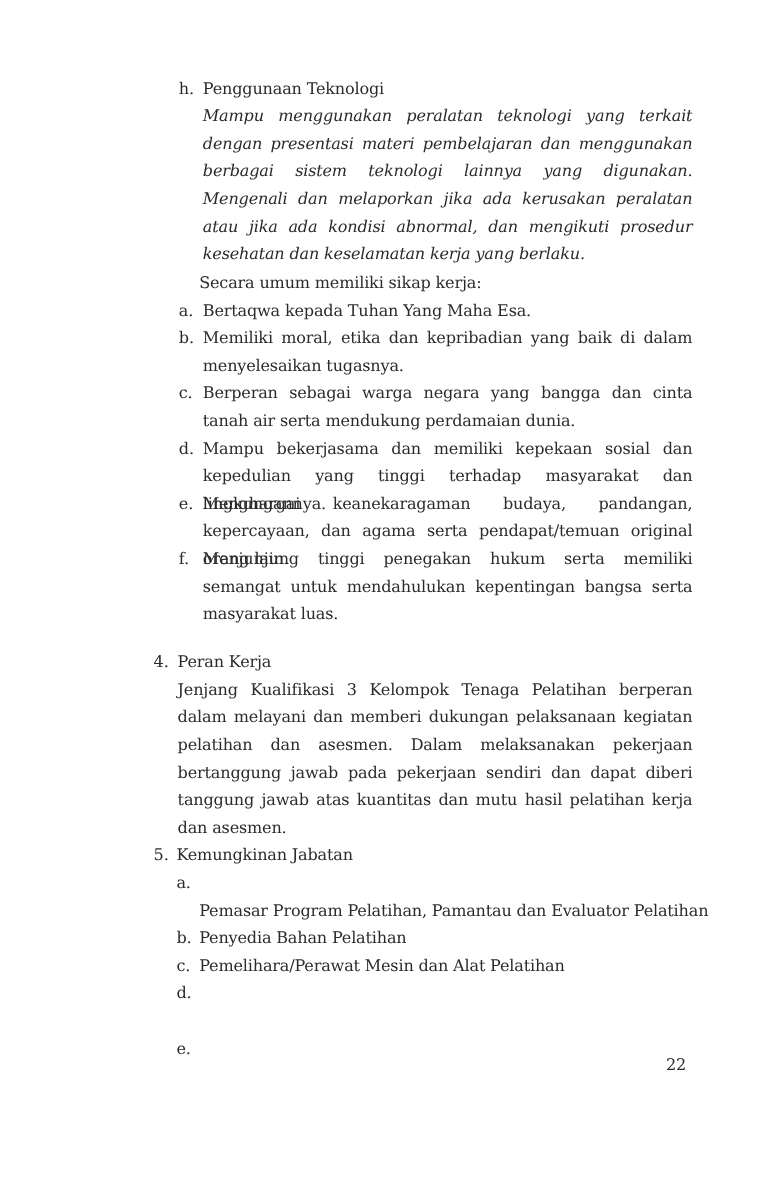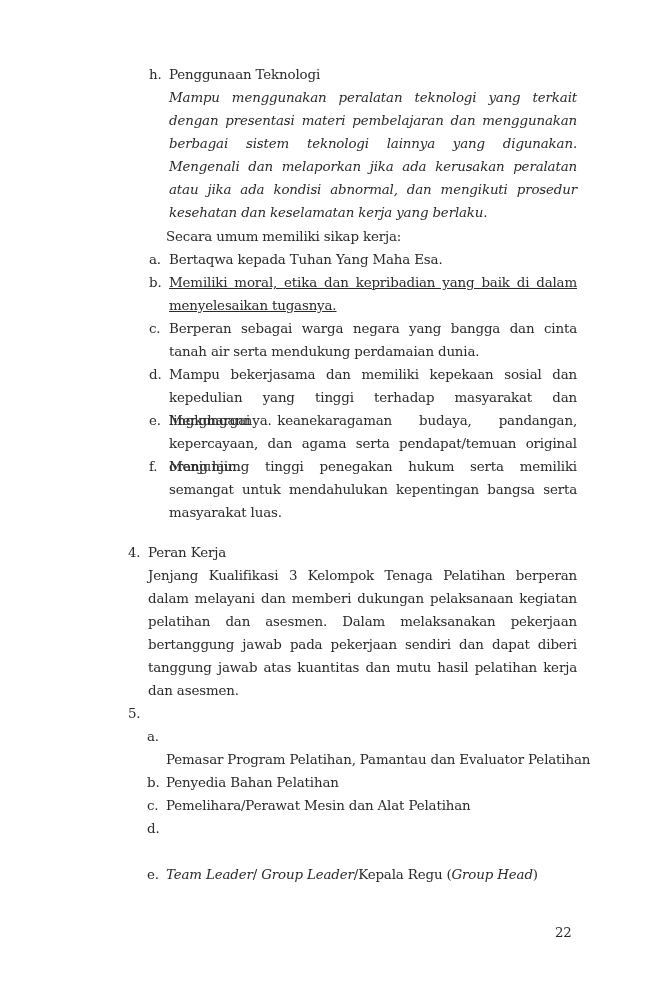--- a/index.html
+++ b/index.html
@@ -28,21 +28,21 @@
   <div class="abs fs txt" style="left:169px; top:86px; width:408px;font-style:italic;">Mampu menggunakan peralatan teknologi yang terkait dengan presentasi materi pembelajaran dan menggunakan berbagai sistem teknologi lainnya yang digunakan. Mengenali dan melaporkan jika ada kerusakan peralatan atau jika ada kondisi abnormal, dan mengikuti prosedur kesehatan dan keselamatan kerja yang berlaku.</div>
 
   <div class="abs fs" style="left:134px; top:225px;margin-left:32px;">Secara umum memiliki sikap kerja:</div>
 
   <div class="row fs" style="left:149px; top:248px; width:430px;">
     <span class="lbl" style="width:20px;">a.</span>
     <span class="txt" style="width:408px;">Bertaqwa kepada Tuhan Yang Maha Esa.</span>
   </div>
   <div class="row fs" style="left:149px; top:271px; width:430px;">
     <span class="lbl" style="width:20px;">b.</span>
-    <span class="txt" style="width:408px;text-decoration:underline;">Memiliki moral, etika dan kepribadian yang baik di dalam menyelesaikan tugasnya.</span>
+    <span class="txt" style="width:408px;">Memiliki moral, etika dan kepribadian yang baik di dalam menyelesaikan tugasnya.</span>
   </div>
   <div class="row fs" style="left:149px; top:317px; width:430px;">
     <span class="lbl" style="width:20px;">c.</span>
     <span class="txt" style="width:408px;">Berperan sebagai warga negara yang bangga dan cinta tanah air serta mendukung perdamaian dunia.</span>
   </div>
   <div class="row fs" style="left:149px; top:363px; width:430px;">
     <span class="lbl" style="width:20px;">d.</span>
     <span class="txt" style="width:408px;">Mampu bekerjasama dan memiliki kepekaan sosial dan kepedulian yang tinggi terhadap masyarakat dan lingkungannya.</span>
   </div>
   <div class="row fs" style="left:149px; top:409px; width:430px;">
@@ -55,20 +55,21 @@
   </div>
 
   <div class="row fs" style="left:128px; top:541px; width:450px;">
     <span class="lbl" style="width:20px;">4.</span>
     <span>Peran Kerja</span>
   </div>
   <div class="abs fs txt" style="left:148px; top:564px; width:429px;">Jenjang Kualifikasi 3 Kelompok Tenaga Pelatihan berperan dalam melayani dan memberi dukungan pelaksanaan kegiatan pelatihan dan asesmen. Dalam melaksanakan pekerjaan bertanggung jawab pada pekerjaan sendiri dan dapat diberi tanggung jawab atas kuantitas dan mutu hasil pelatihan kerja dan asesmen.</div>
 
   <div class="row fs" style="left:128px; top:702px; width:450px;">
     <span class="lbl" style="width:19px;">5.</span>
+    <span>Kemungkinan Jabatan</span>
   </div>
 
   <div class="row fs" style="left:147px; top:725px; width:450px;">
     <span class="lbl" style="width:19px;">a.</span>
     <span>
       <br>
       <span>Pemasar Program Pelatihan, Pamantau dan Evaluator Pelatihan</span>
     </span>
   </div>
   <div class="row fs" style="left:147px; top:771px; width:450px;">
@@ -77,17 +78,16 @@
   </div>
   <div class="row fs" style="left:147px; top:794px; width:450px;">
     <span class="lbl" style="width:19px;">c.</span>
     <span>Pemelihara/Perawat Mesin dan Alat Pelatihan</span>
   </div>
   <div class="row fs" style="left:147px; top:817px; width:450px;">
     <span class="lbl" style="width:19px;">d.</span>
   </div>
   <div class="row fs" style="left:147px; top:863px; width:450px;">
     <span class="lbl" style="width:19px;">e.</span>
-    <span><i>Team Leader</i><span>/ </span><i>Group Leader</i><span>/Kepala Regu (</span><i>Group Head</i><span>)</span></span>
   </div>
 
-  <div class="abs fs" style="left:555px; top:921px;">22</div>
+  <div class="abs fs" style="left:555px; top:877px;">22</div>
 </div>
 
 </body></html>

